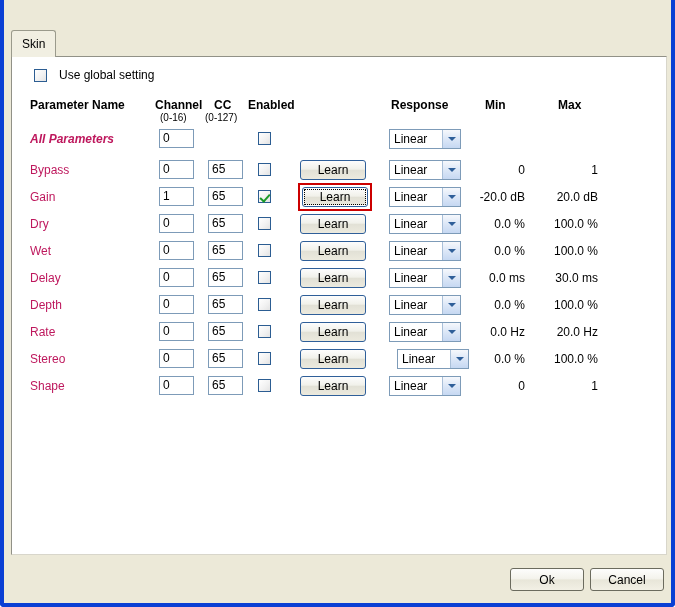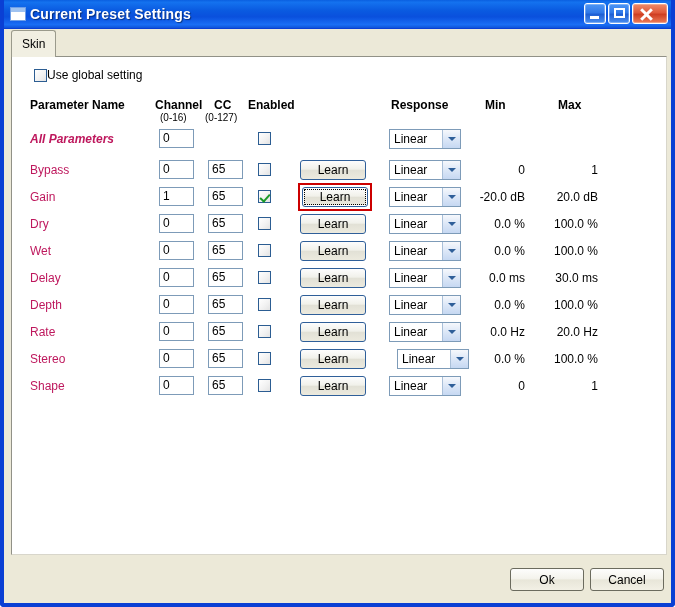--- a/index.html
+++ b/index.html
@@ -141,21 +141,21 @@
     box-sizing: border-box;
     z-index: 2;
   }
 
   
   .globalrow {
     position: absolute;
     left: 22px; top: 11px;
     display: flex;
     align-items: center;
-    gap: 0;
+    gap: 12px;
   }
   .cb {
     width: 13px; height: 13px;
     border: 1px solid #2c5d92;
     box-sizing: border-box;
     background: linear-gradient(135deg,#ffffff 0%,#f2f2f2 55%,#e3e3e3 100%);
     position: relative;
     flex: none;
   }
   .cb.checked::after {
@@ -286,36 +286,20 @@
     font-family: "Liberation Sans", sans-serif;
   }
   .fbtn.ok { right: 87px; }
   .fbtn.cancel { right: 7px; }
 </style>
 </head>
 <body>
 
 <div class="window">
 
-  <div class="titlebar">
-    <span class="title-icon"></span>
-    <span class="title-text">Current Preset Settings</span>
-    <div class="title-buttons">
-      <div class="tbtn">
-        <span class="glyph-min"></span>
-      </div>
-      <div class="tbtn">
-        <span class="glyph-max"></span>
-      </div>
-      <div class="tbtn close">
-        <span class="glyph-close-a"></span>
-        <span class="glyph-close-b"></span>
-      </div>
-    </div>
-  </div>
 
   <div class="tabstrip">
     <div class="tab">Skin</div>
   </div>
 
   <div class="panel">
 
     <div class="globalrow">
       <span class="cb"></span>
       <span class="lbl">Use global setting</span>

